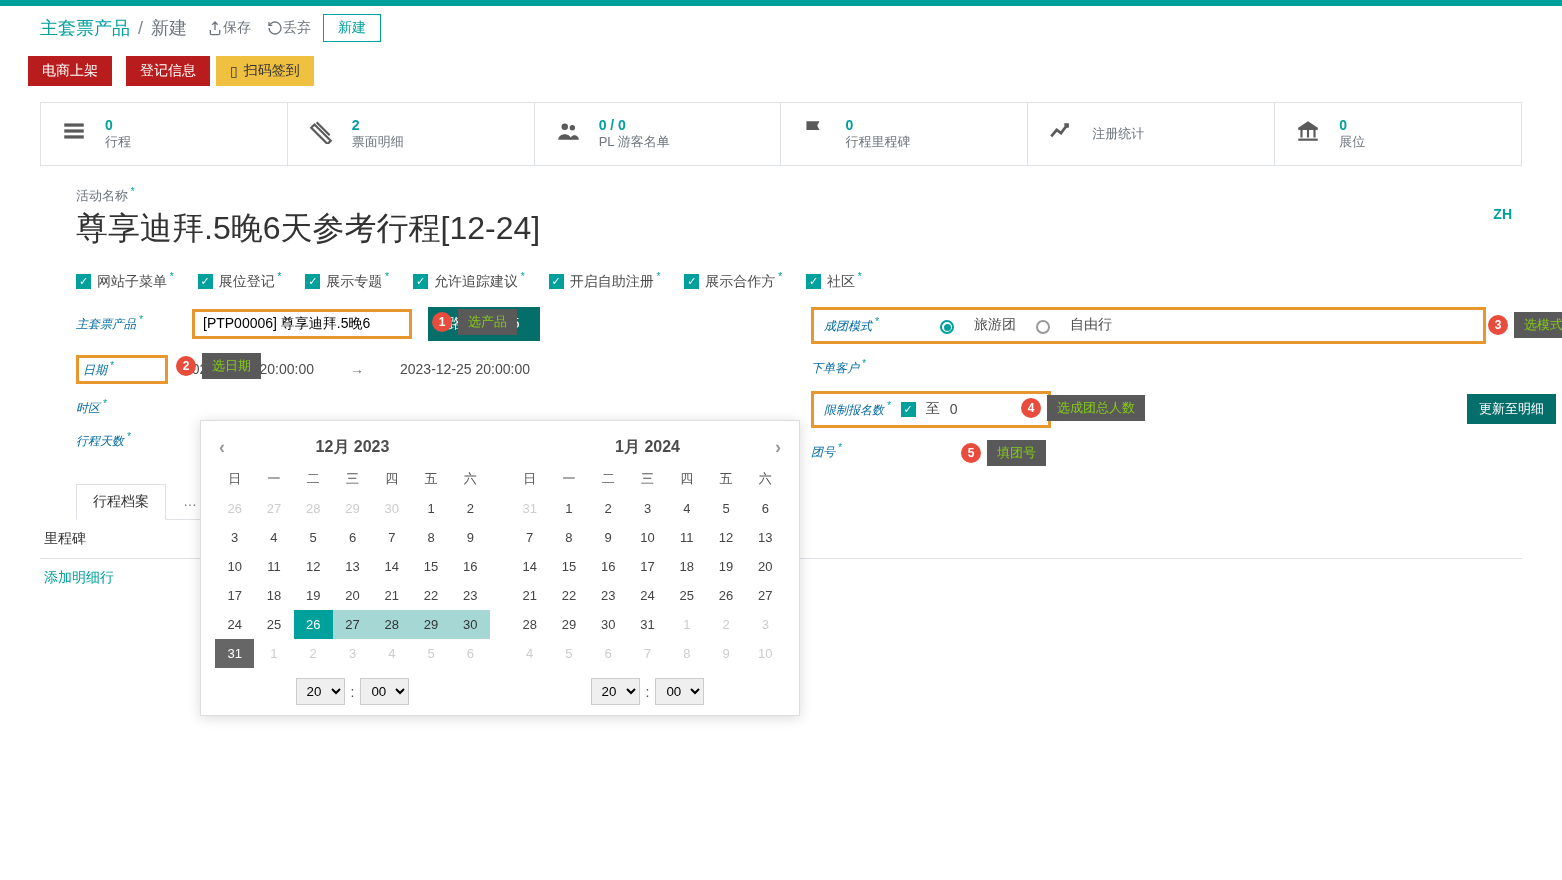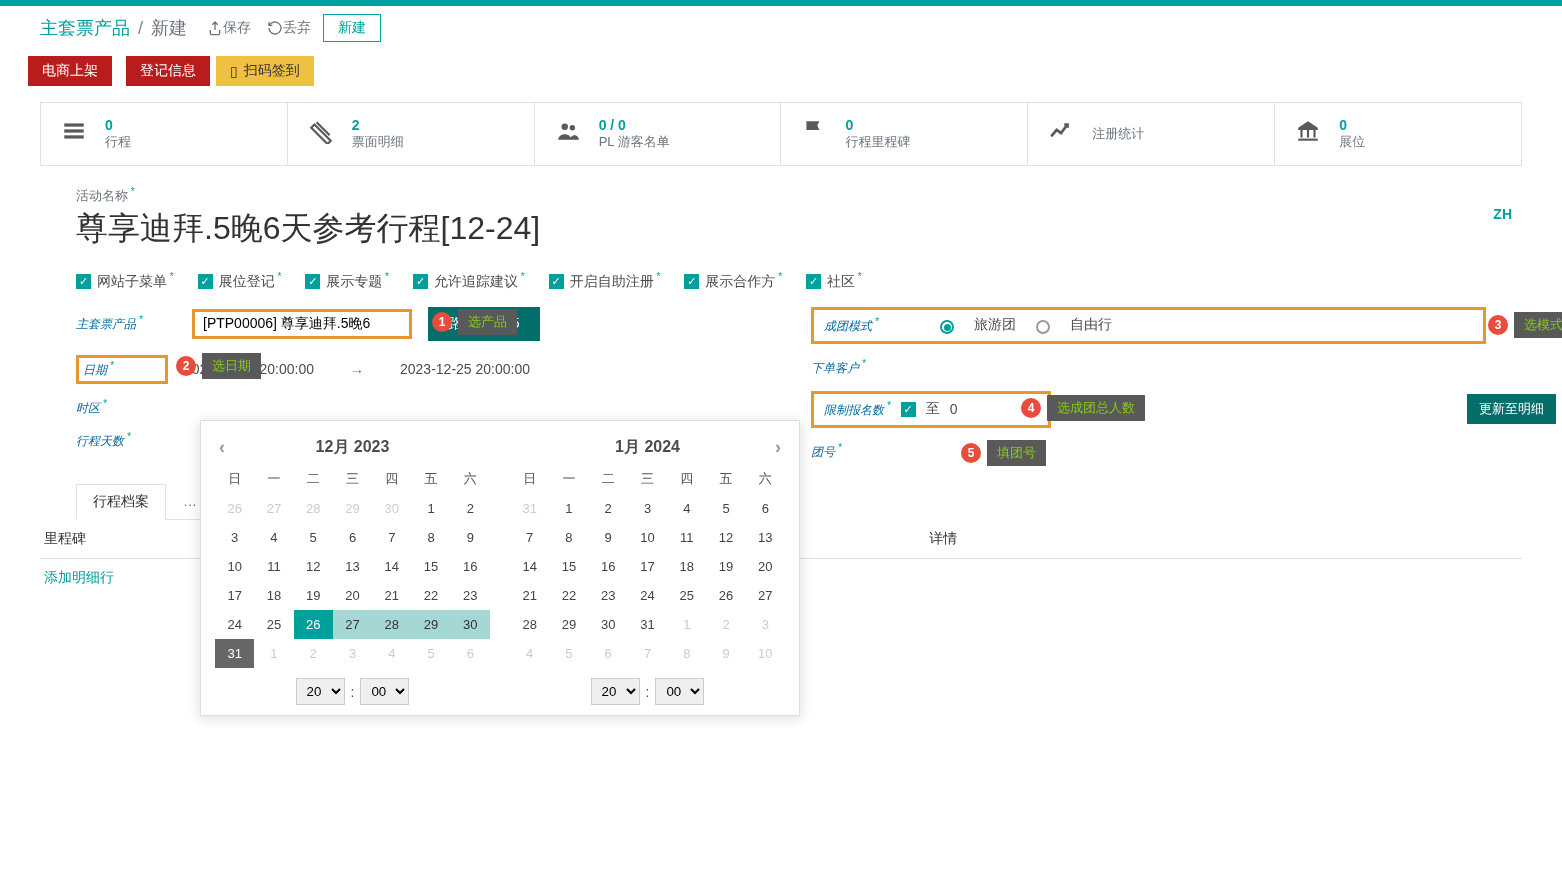--- a/index.html
+++ b/index.html
@@ -293,21 +293,20 @@
             <div class="annot-txt">填团号</div>
           </div>
       </div>
 
     </div>
   </div>
 
   <div style="margin:0 -36px">
     <div class="grid-head">
       <div class="c1">里程碑</div>
-      <div class="c2">详情</div>
     </div>
     <div class="add-line">添加明细行</div>
   </div>
 </div>
 
 <div class="calendar-pop">
   <div class="cal-months">
     <div class="cal-month">
       <div class="cal-head">
           <span class="cal-nav prev">‹</span>

